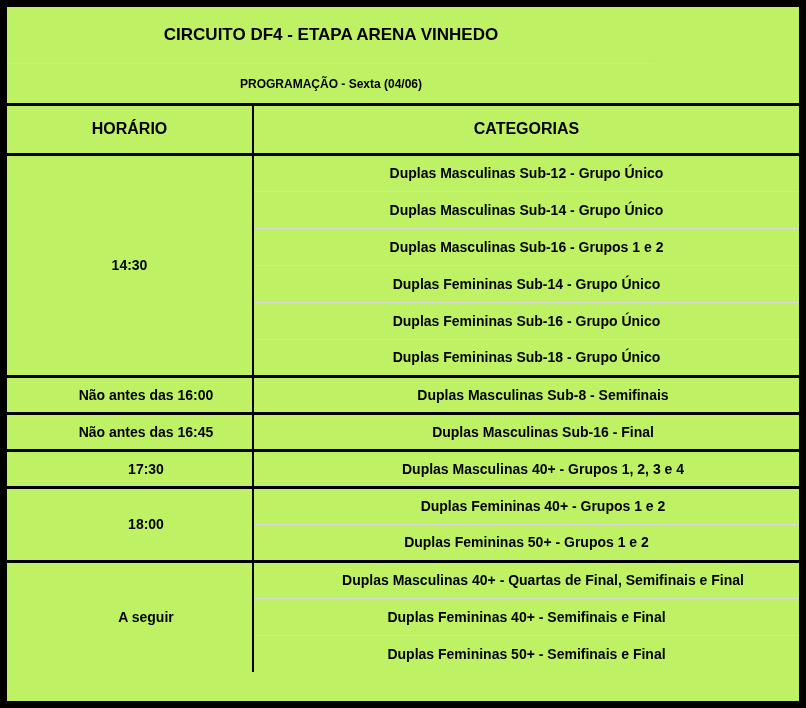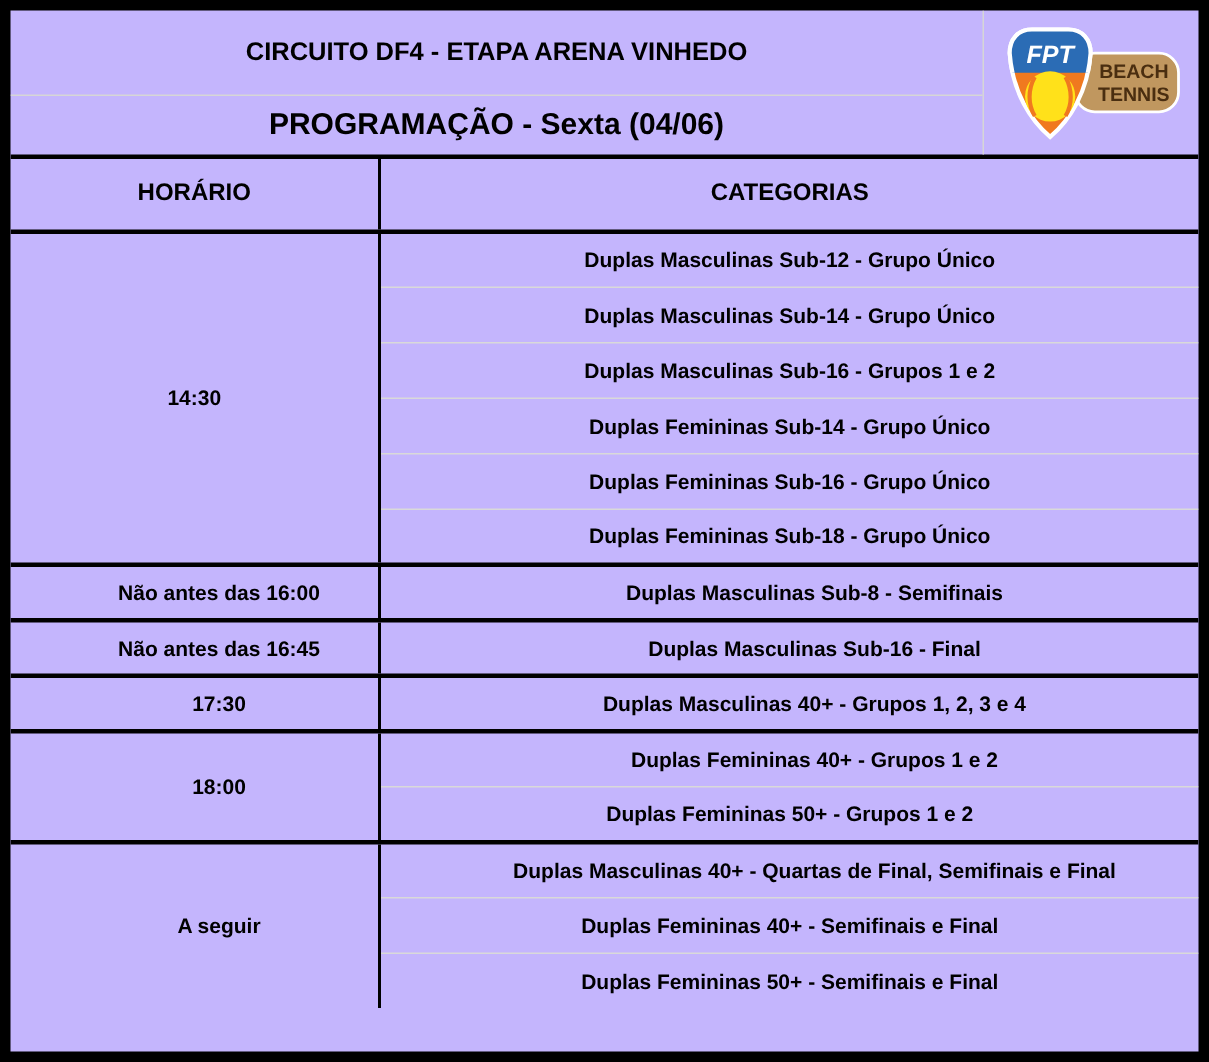--- a/index.html
+++ b/index.html
@@ -7,40 +7,40 @@
   body {
     font-family: "Liberation Sans", sans-serif;
     font-weight: bold;
     color: #000;
     width: 806px;
   }
   .sheet {
     width: 806px;
     height: 708px;
     border: 7px solid #000;
-    background: #c4b5fd;
+    background: #bef264;
     overflow: hidden;
   }
   
   .header {
     display: grid;
     grid-template-columns: 1fr 144px;
     grid-template-rows: 57px 39px;
     border-bottom: 3px solid #000;
   }
   .title-cell {
     grid-column: 1; grid-row: 1;
     display: flex; align-items: center; justify-content: center;
     font-size: 17px;
     border-bottom: 1px solid #d6d6d6;
   }
   .subtitle-cell {
     grid-column: 1; grid-row: 2;
     display: flex; align-items: center; justify-content: center;
-    font-size: 20px;
+    font-size: 12px;
   }
   .logo-cell {
     grid-column: 2; grid-row: 1 / 3;
     border-left: 1px solid #d6d6d6;
     display: flex; align-items: center; justify-content: center;
   }
   
   table.schedule {
     width: 100%;
     border-collapse: collapse;
@@ -64,44 +64,20 @@
   .logo-svg text { font-family: "Liberation Sans", sans-serif; font-weight: bold; }
 </style>
 </head>
 <body>
 
 <div class="sheet">
 
   <div class="header">
     <div class="title-cell">CIRCUITO DF4 - ETAPA ARENA VINHEDO</div>
     <div class="subtitle-cell">PROGRAMAÇÃO - Sexta (04/06)</div>
-    <div class="logo-cell">
-      <svg class="logo-svg" width="124" height="80" viewBox="0 0 132 86">
-        <defs>
-          <clipPath id="shieldTop">
-              <rect x="0" y="0" width="132" height="36"></rect>
-            </clipPath>
-        </defs>
-
-        <rect x="54" y="22" width="74" height="42" rx="14" stroke="#ffffff" stroke-width="2" fill="#c0975f"></rect>
-
-        <path d="M36,82 C22,70 9,50 7,22 C7,12 13,5 23,5 L49,5 C59,5 65,12 65,22 C63,50 50,70 36,82 Z" stroke="#ffffff" stroke-width="3" fill="#f0791f"></path>
-
-        <path d="M36,82 C22,70 9,50 7,22 C7,12 13,5 23,5 L49,5 C59,5 65,12 65,22 C63,50 50,70 36,82 Z" clip-path="url(#shieldTop)" stroke="#ffffff" stroke-width="3" fill="#2b6cb5"></path>
-
-        <circle cx="36" cy="53" r="18" fill="#ffe11a"></circle>
-        <path d="M25,39 C20,48 20,59 25,67" fill="none" stroke-width="3" stroke="#f0791f"></path>
-        <path d="M47,39 C52,48 52,59 47,67" fill="none" stroke-width="3" stroke="#f0791f"></path>
-
-        <text x="36" y="29" text-anchor="middle" font-size="18" font-style="italic" fill="#ffffff">FPT</text>
-
-        <text x="96" y="40" text-anchor="middle" font-size="14" fill="#4a2e10">BEACH</text>
-        <text x="96" y="56" text-anchor="middle" font-size="14" fill="#4a2e10">TENNIS</text>
-      </svg>
-    </div>
   </div>
 
   <table class="schedule">
     <tbody>
       <tr class="head-row">
         <td class="time-col">HORÁRIO</td>
         <td>CATEGORIAS</td>
       </tr>
 
       <tr>

